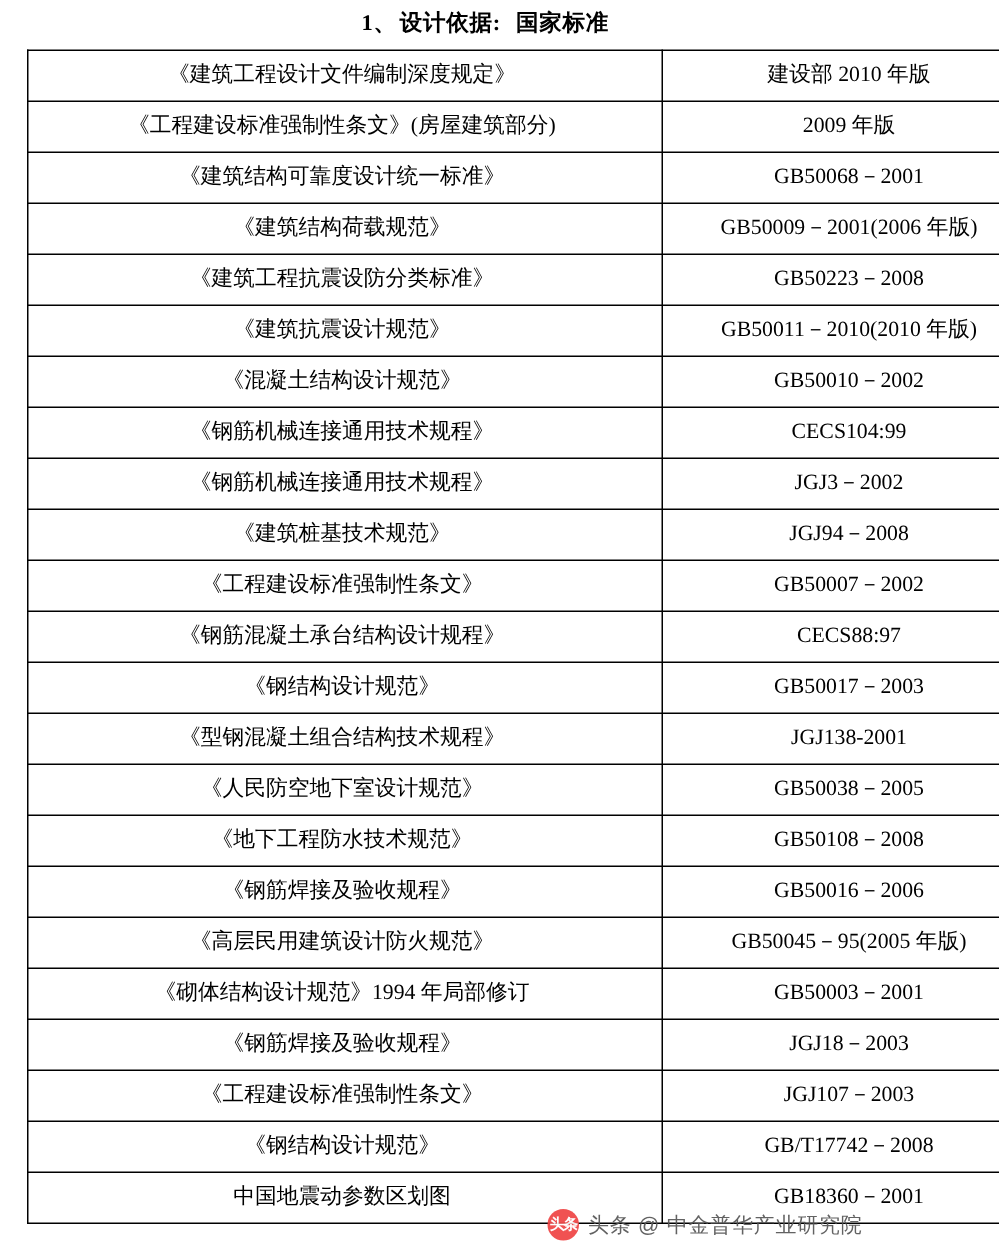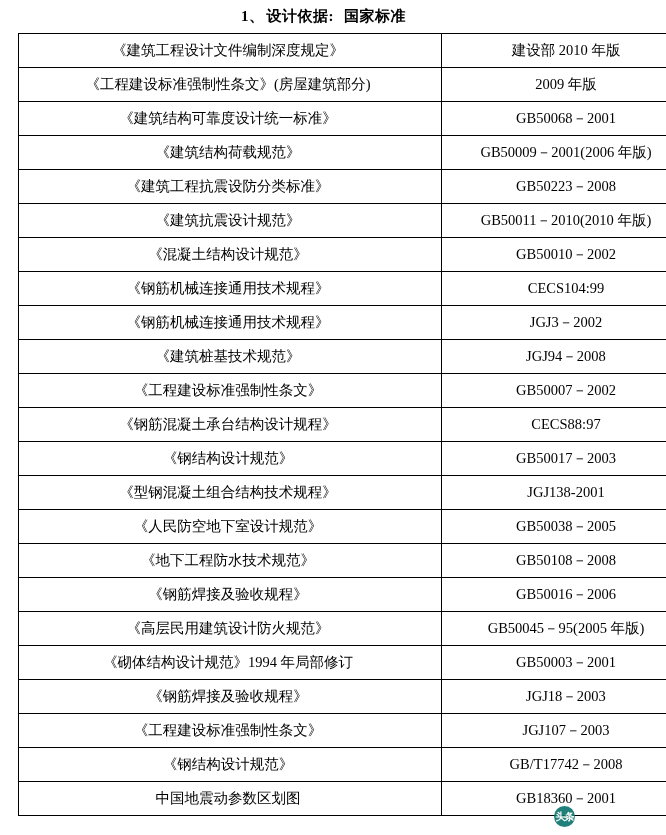--- a/index.html
+++ b/index.html
@@ -71,21 +71,21 @@
     bottom: 8px;
     display: flex;
     align-items: center;
     gap: 6px;
     opacity: 0.92;
   }
   .wm-logo {
     width: 21px;
     height: 21px;
     border-radius: 50%;
-    background: #0f766e;
+    background: #ef4444;
     color: #ffffff;
     font-size: 10px;
     font-family: "Liberation Sans", sans-serif;
     display: flex;
     align-items: center;
     justify-content: center;
     line-height: 1;
     letter-spacing: -1px;
     font-weight: bold;
   }
@@ -197,15 +197,16 @@
       </tr>
       <tr>
         <td class="col-name">中国地震动参数区划图</td>
         <td class="col-code">GB18360－2001</td>
       </tr>
     </tbody>
   </table>
 
   <div class="watermark">
     <span class="wm-logo">头条</span>
+    <span class="wm-text">头条 @ 中金普华产业研究院</span>
   </div>
 
 </div>
 
 </body></html>

